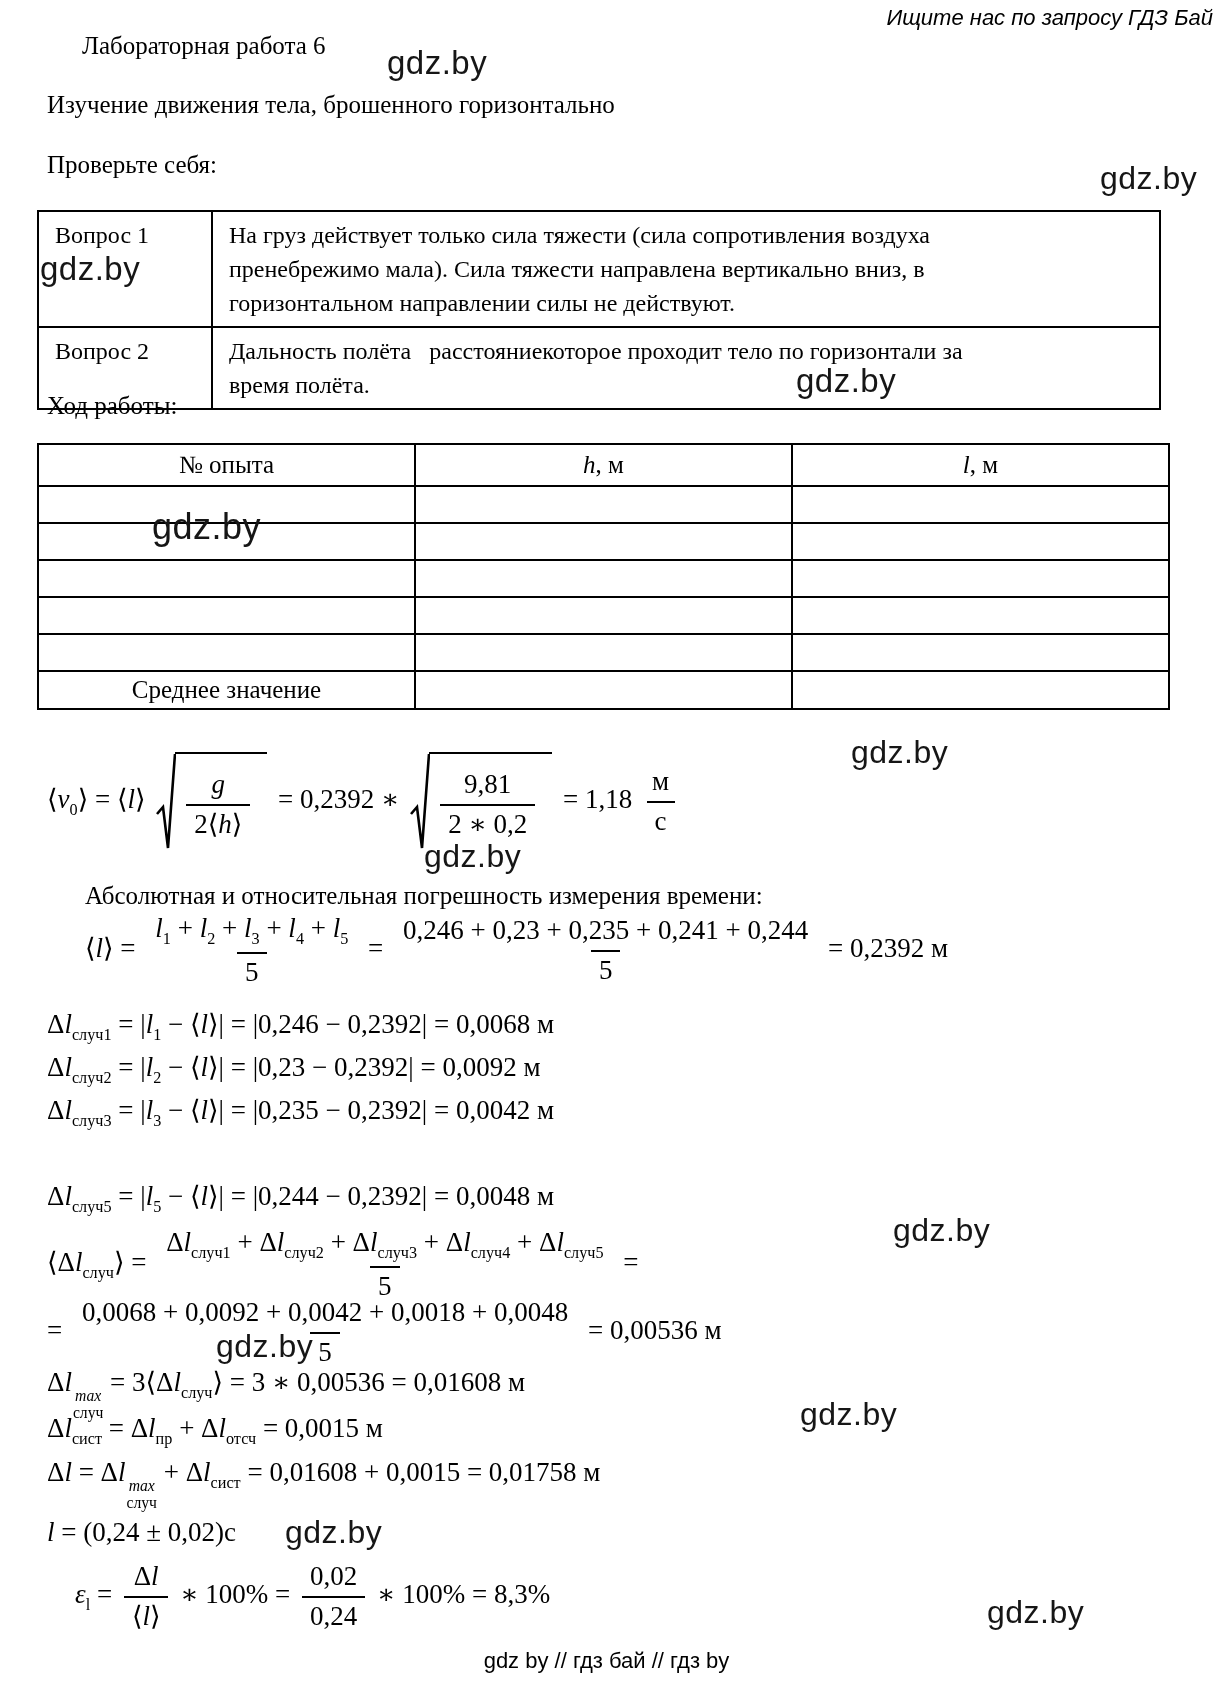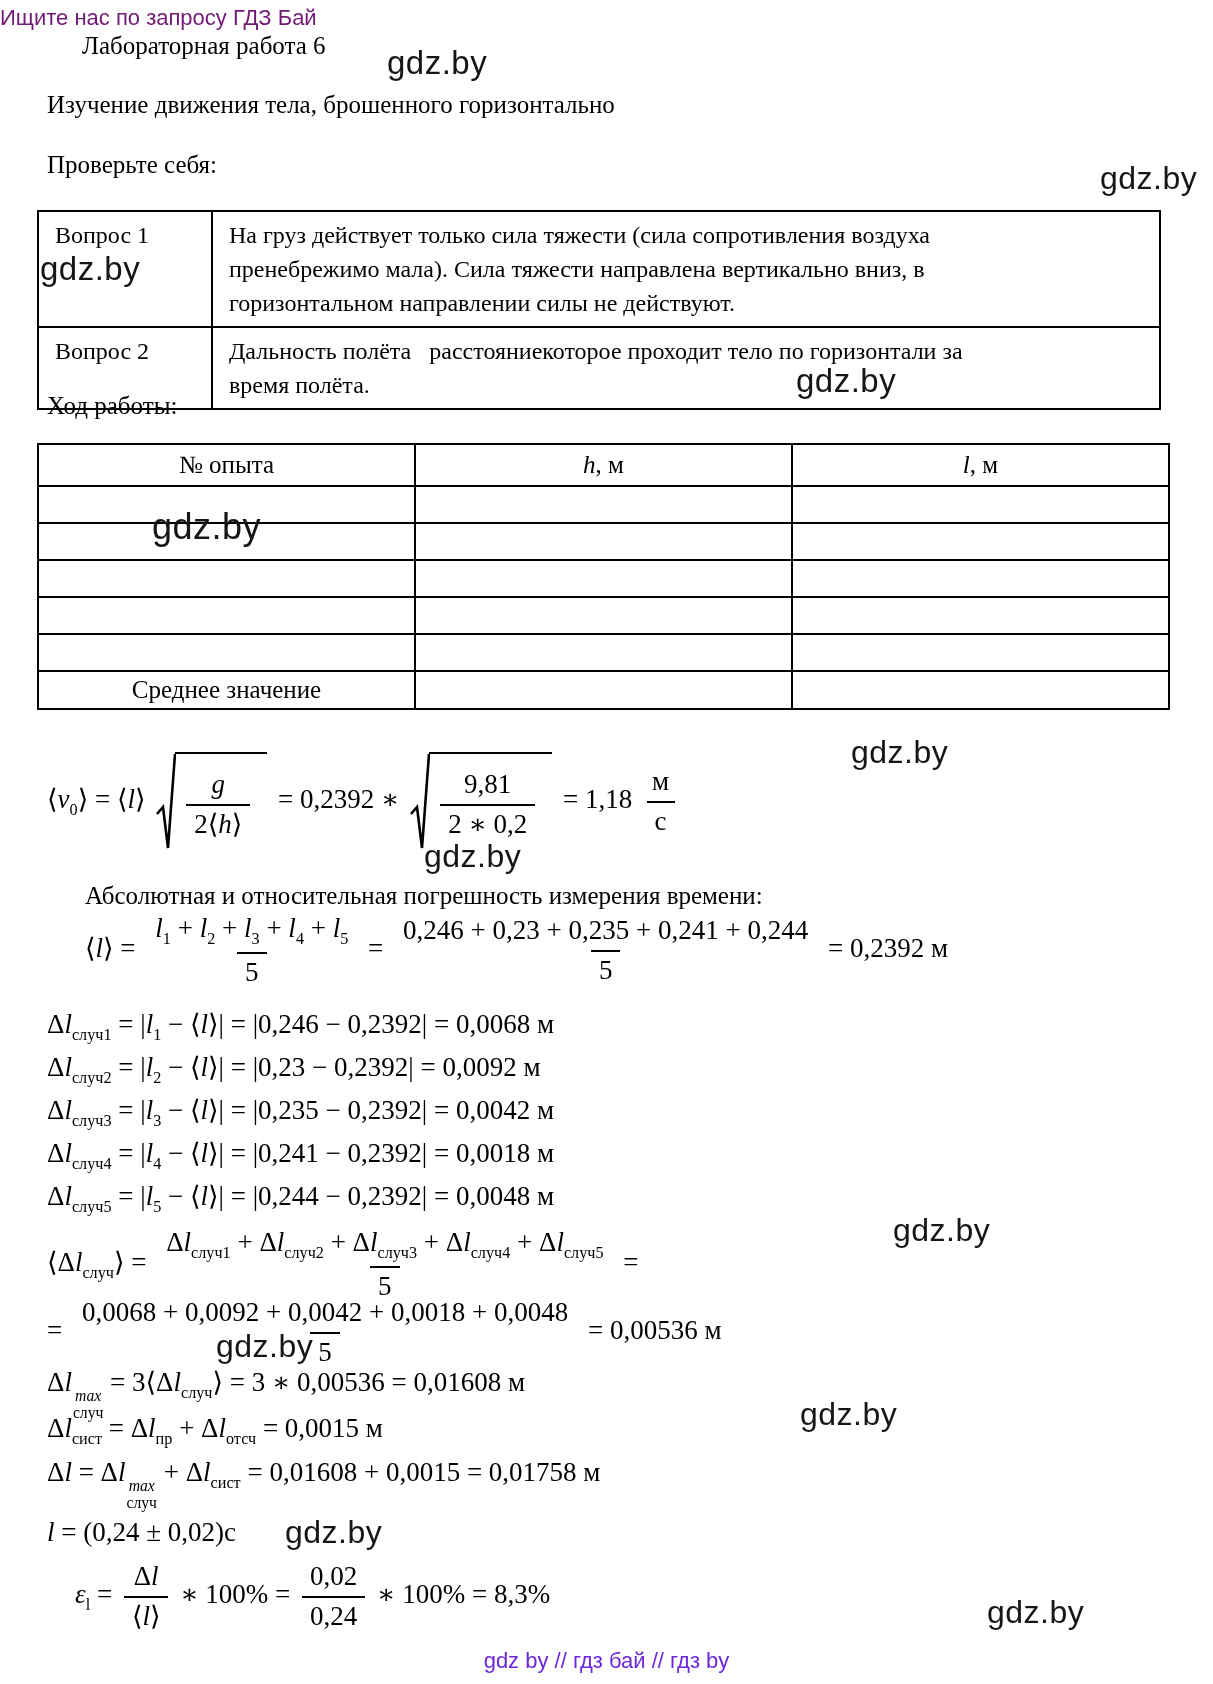--- a/index.html
+++ b/index.html
@@ -1,21 +1,21 @@
 <!DOCTYPE html>
 <html><head>
 <meta charset="utf-8">
 <style>
   html,body{margin:0;padding:0;background:#ffffff;}
   .page{position:relative;width:1213px;height:1684px;background:#ffffff;overflow:hidden;
         font-family:"Liberation Serif","DejaVu Serif","DejaVu Sans",serif;color:#000;}
   .abs{position:absolute;}
-  .banner{left:0;right:0;top:5px;text-align:left;
+  .banner{left:0;right:0;top:5px;text-align:right;
           font-family:"Liberation Sans","DejaVu Sans",sans-serif;
-          font-size:22px;color:#701a75;}
+          font-size:22px;color:#000000;font-style:italic;}
   .doc-title{left:47px;top:32px;font-size:25px;margin-left:35px;}
   .doc-subtitle{left:47px;top:91px;font-size:25px;}
   .check-label{left:47px;top:151px;font-size:25px;}
   .work-title{left:47px;top:392px;font-size:25px;}
   .err-title{left:85px;top:882px;font-size:25px;}
 
   
   .wm{position:absolute;font-family:"Liberation Sans","DejaVu Sans",sans-serif;
       color:#161616;z-index:5;letter-spacing:0.5px;}
   .wm1{left:387px;top:44px;font-size:33px;}
@@ -72,21 +72,21 @@
   .frac .num{padding:0 8px 2px 8px;}
   .frac .den{border-top:2.5px solid #000;padding:2px 8px 0 8px;}
   .sqrt{display:inline-flex;align-items:stretch;vertical-align:middle;margin:0 4px;}
   .sqrt-rad{width:20px;display:flex;align-items:stretch;}
   .sqrt-rad svg{width:100%;height:auto;}
   .sqrt-body{border-top:2.5px solid #000;padding:4px 12px 0 6px;margin-left:-1px;
              display:inline-flex;align-items:center;}
 
   .footer{left:0;right:0;top:1648px;text-align:center;
           font-family:"Liberation Sans","DejaVu Sans",sans-serif;
-          font-size:22px;color:#6d28d9;}
+          font-size:22px;color:#000000;}
 </style>
 </head>
 <body>
 
 <div class="page">
 
   <div class="abs banner">Ищите нас по запросу ГДЗ Бай</div>
 
   <div class="abs doc-title">Лабораторная работа 6</div>
   <div class="abs doc-subtitle">Изучение движения тела, брошенного горизонтально</div>
@@ -169,21 +169,20 @@
           </svg></span><span class="sqrt-body"><span class="frac"><span class="num"><span class="mi">g</span></span><span class="den"><span class="mt">2⟨</span><span class="mi">h</span><span class="mt">⟩</span></span></span></span></span><span class="mt"> = 0,2392 ∗ </span><span class="sqrt"><span class="sqrt-rad"><svg viewBox="0 0 20 100" preserveAspectRatio="none">
             <path d="M1 62 L7 55 L12 96 L19 2" fill="none" stroke="#000" stroke-width="2.6" vector-effect="non-scaling-stroke"></path>
           </svg></span><span class="sqrt-body"><span class="frac"><span class="num"><span class="mt">9,81</span></span><span class="den"><span class="mt">2 ∗ 0,2</span></span></span></span></span><span class="mt"> = 1,18 </span><span class="frac"><span class="num"><span class="mt">м</span></span><span class="den"><span class="mt">с</span></span></span></div>
 
   <div class="abs err-title">Абсолютная и относительная погрешность измерения времени:</div>
 
   <div class="math f2"><span class="mt">⟨</span><span class="mi">l</span><span class="mt">⟩ = </span><span class="frac"><span class="num"><span class="mi">l</span><span class="msub">1</span><span class="mt"> + </span><span class="mi">l</span><span class="msub">2</span><span class="mt"> + </span><span class="mi">l</span><span class="msub">3</span><span class="mt"> + </span><span class="mi">l</span><span class="msub">4</span><span class="mt"> + </span><span class="mi">l</span><span class="msub">5</span></span><span class="den"><span class="mt">5</span></span></span><span class="mt"> = </span><span class="frac"><span class="num"><span class="mt">0,246 + 0,23 + 0,235 + 0,241 + 0,244</span></span><span class="den"><span class="mt">5</span></span></span><span class="mt"> = 0,2392 м</span></div>
   <div class="math fdl1"><span class="mt">Δ</span><span class="mi">l</span><span class="msub">случ1</span><span class="mt"> = |</span><span class="mi">l</span><span class="msub">1</span><span class="mt"> − ⟨</span><span class="mi">l</span><span class="mt">⟩| = |0,246 − 0,2392| = 0,0068 м</span></div>
   <div class="math fdl2"><span class="mt">Δ</span><span class="mi">l</span><span class="msub">случ2</span><span class="mt"> = |</span><span class="mi">l</span><span class="msub">2</span><span class="mt"> − ⟨</span><span class="mi">l</span><span class="mt">⟩| = |0,23 − 0,2392| = 0,0092 м</span></div>
   <div class="math fdl3"><span class="mt">Δ</span><span class="mi">l</span><span class="msub">случ3</span><span class="mt"> = |</span><span class="mi">l</span><span class="msub">3</span><span class="mt"> − ⟨</span><span class="mi">l</span><span class="mt">⟩| = |0,235 − 0,2392| = 0,0042 м</span></div>
-  <div class="math fdl4"><span class="mt">Δ</span><span class="mi">l</span><span class="msub">случ4</span><span class="mt"> = |</span><span class="mi">l</span><span class="msub">4</span><span class="mt"> − ⟨</span><span class="mi">l</span><span class="mt">⟩| = |0,241 − 0,2392| = 0,0018 м</span></div>
   <div class="math fdl5"><span class="mt">Δ</span><span class="mi">l</span><span class="msub">случ5</span><span class="mt"> = |</span><span class="mi">l</span><span class="msub">5</span><span class="mt"> − ⟨</span><span class="mi">l</span><span class="mt">⟩| = |0,244 − 0,2392| = 0,0048 м</span></div>
   <div class="math f8"><span class="mt">⟨Δ</span><span class="mi">l</span><span class="msub">случ</span><span class="mt">⟩ = </span><span class="frac"><span class="num"><span class="mt">Δ</span><span class="mi">l</span><span class="msub">случ1</span><span class="mt"> + Δ</span><span class="mi">l</span><span class="msub">случ2</span><span class="mt"> + Δ</span><span class="mi">l</span><span class="msub">случ3</span><span class="mt"> + Δ</span><span class="mi">l</span><span class="msub">случ4</span><span class="mt"> + Δ</span><span class="mi">l</span><span class="msub">случ5</span></span><span class="den"><span class="mt">5</span></span></span><span class="mt"> =</span></div>
   <div class="math f9"><span class="mt">= </span><span class="frac"><span class="num"><span class="mt">0,0068 + 0,0092 + 0,0042 + 0,0018 + 0,0048</span></span><span class="den"><span class="mt">5</span></span></span><span class="mt"> = 0,00536 м</span></div>
   <div class="math f10"><span class="mt">Δ</span><span class="mi">l</span><span class="supsub"><span class="s-sup">max</span><span class="s-sub">случ</span></span><span class="mt"> = 3⟨Δ</span><span class="mi">l</span><span class="msub">случ</span><span class="mt">⟩ = 3 ∗ 0,00536 = 0,01608 м</span></div>
   <div class="math f11"><span class="mt">Δ</span><span class="mi">l</span><span class="msub">сист</span><span class="mt"> = Δ</span><span class="mi">l</span><span class="msub">пр</span><span class="mt"> + Δ</span><span class="mi">l</span><span class="msub">отсч</span><span class="mt"> = 0,0015 м</span></div>
   <div class="math f12"><span class="mt">Δ</span><span class="mi">l</span><span class="mt"> = Δ</span><span class="mi">l</span><span class="supsub"><span class="s-sup">max</span><span class="s-sub">случ</span></span><span class="mt"> + Δ</span><span class="mi">l</span><span class="msub">сист</span><span class="mt"> = 0,01608 + 0,0015 = 0,01758 м</span></div>
   <div class="math f13"><span class="mi">l</span><span class="mt"> = (0,24 ± 0,02)с</span></div>
   <div class="math f14"><span class="mi">ε</span><span class="msub">l</span><span class="mt"> = </span><span class="frac"><span class="num"><span class="mt">Δ</span><span class="mi">l</span></span><span class="den"><span class="mt">⟨</span><span class="mi">l</span><span class="mt">⟩</span></span></span><span class="mt"> ∗ 100% = </span><span class="frac"><span class="num"><span class="mt">0,02</span></span><span class="den"><span class="mt">0,24</span></span></span><span class="mt"> ∗ 100% = 8,3%</span></div>
 
   <div class="abs footer">gdz by  //  гдз бай  //  гдз by</div>

